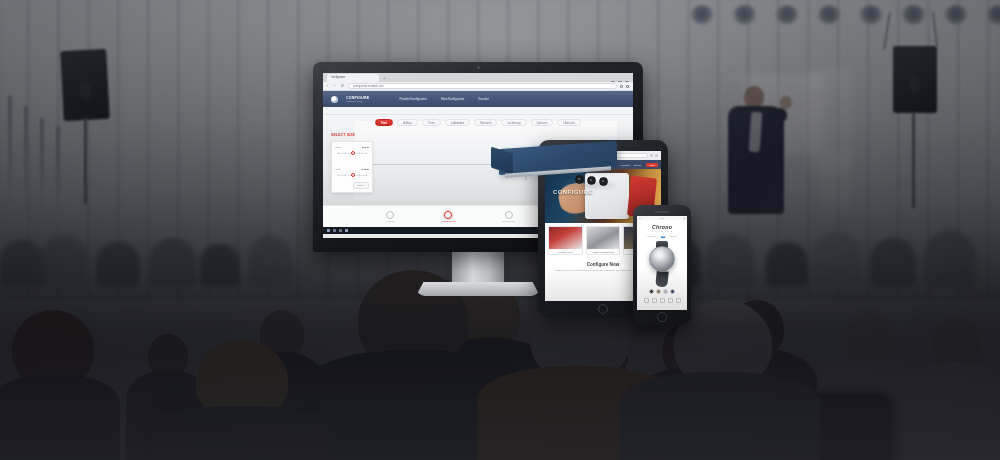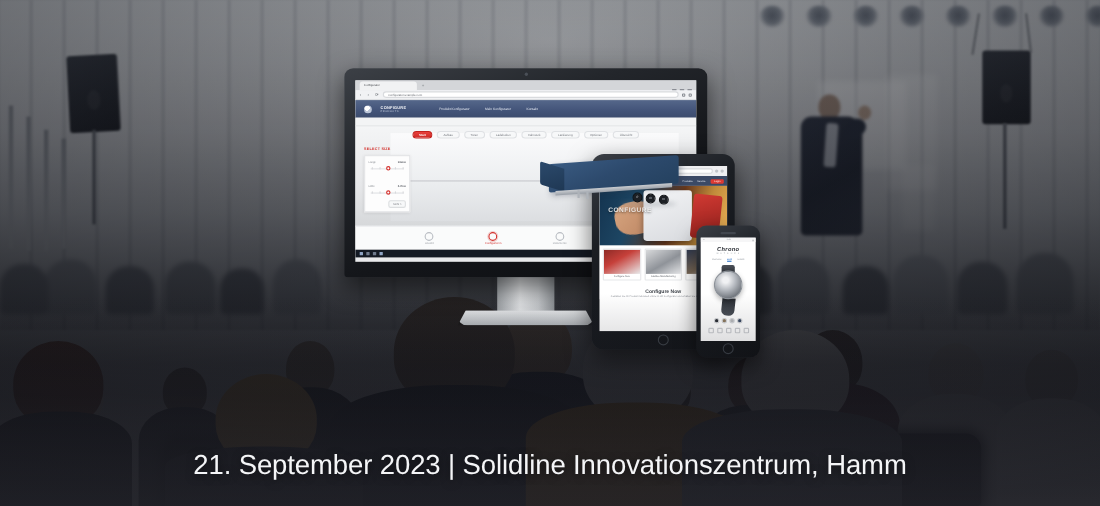--- a/index.html
+++ b/index.html
@@ -648,16 +648,15 @@
           <i></i>
           <i></i>
         </div>
       </div>
     </div>
   </div>
 
   <div class="veil2"></div>
 
   <div class="caption">
-    <div class="subtitle">21. September 2023 | Solidline Innovationszentrum, Hamm</div>
   </div>
 
 </div>
 
 </body></html>

